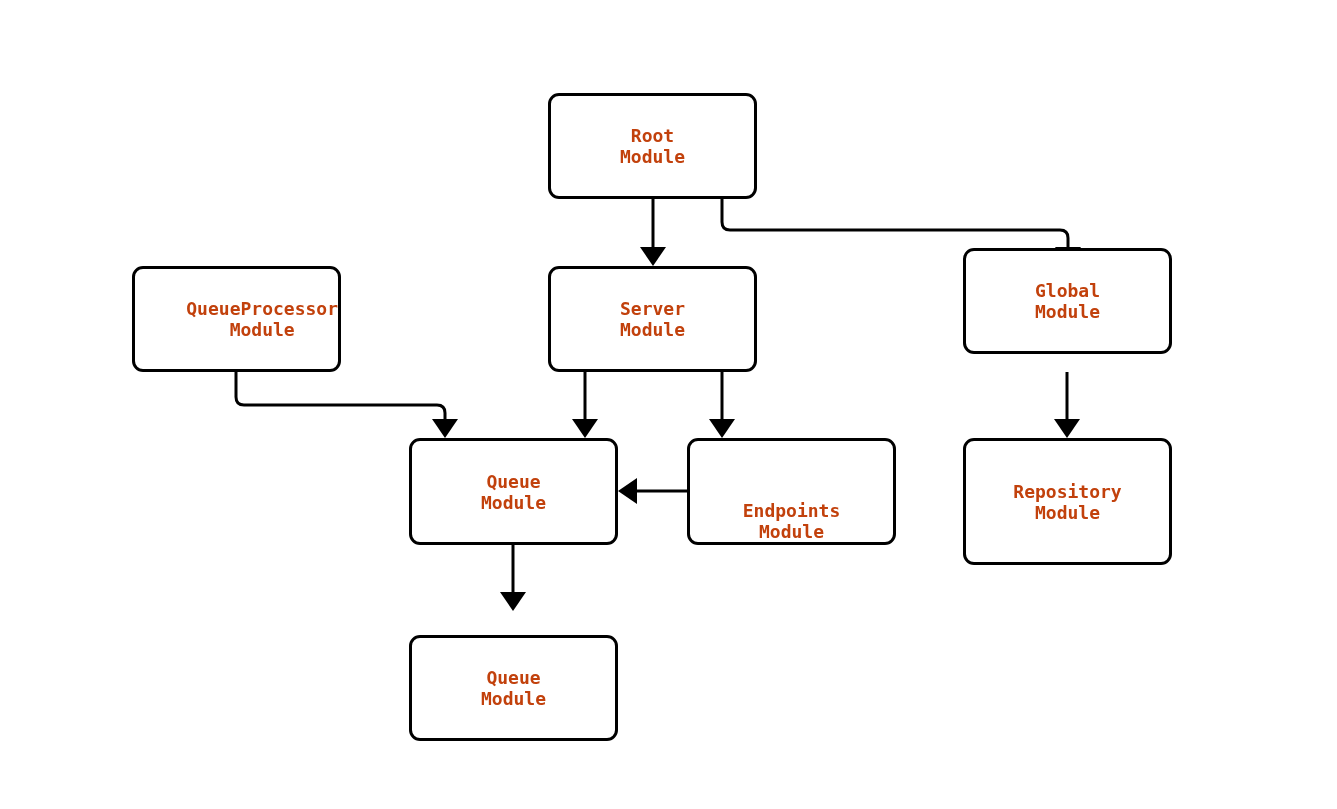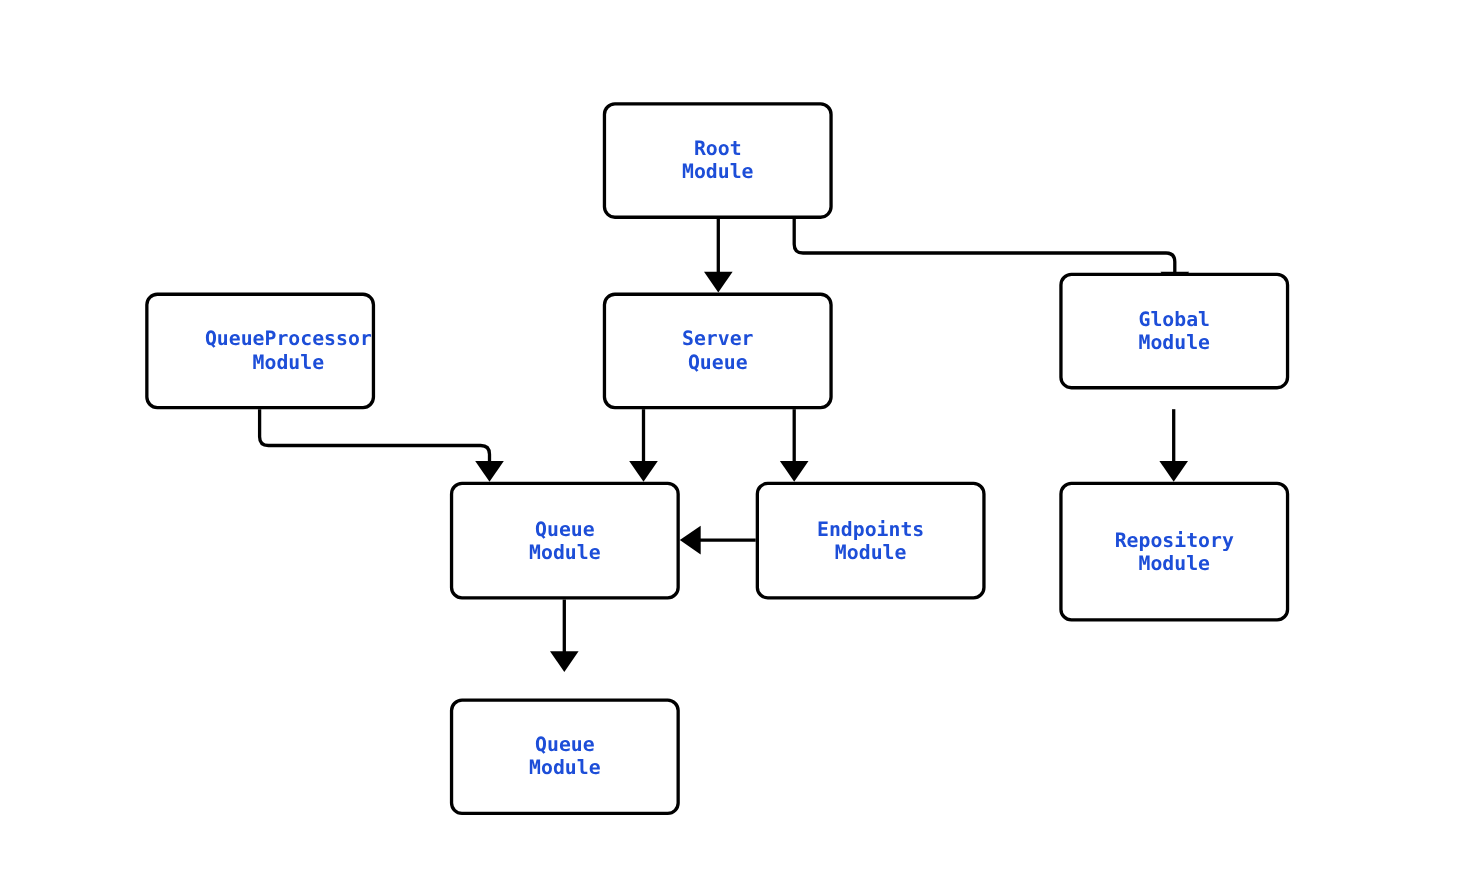--- a/index.html
+++ b/index.html
@@ -41,31 +41,31 @@
     border: 3px solid #000000;
     border-radius: 11px;
     display: flex;
     align-items: center;
     justify-content: center;
   }
   .node .label {
     font-weight: bold;
     font-size: 18px;
     line-height: 21px;
-    color: #1d4ed8;
+    color: #c2410c;
     text-align: center;
     white-space: pre-line;
   }
   
   .n-root          { left: 548px;  top: 93px;  }
   .n-queueproc     { left: 132px;  top: 266px; justify-content: flex-end; }
   .n-server        { left: 548px;  top: 266px; }
   .n-global        { left: 963px;  top: 248px; }
   .n-core          { left: 409px;  top: 438px; height: 107px; }
-  .n-endpoints     { left: 687px;  top: 438px; height: 107px; }
+  .n-endpoints     { left: 687px;  top: 438px; height: 107px; align-items: flex-end; }
   .n-repository    { left: 963px;  top: 438px; height: 127px; }
   .n-queue         { left: 409px;  top: 635px; }
 </style>
 </head>
 <body>
 
 <div class="canvas">
 
   <svg class="edges" viewBox="0 0 1337 809" xmlns="http://www.w3.org/2000/svg">
 
@@ -115,21 +115,21 @@
 Module</span>
   </div>
 
   <div class="node n-queueproc">
     <span class="label">QueueProcessor
 Module</span>
   </div>
 
   <div class="node n-server">
     <span class="label">Server
-Queue</span>
+Module</span>
   </div>
 
   <div class="node n-global">
     <span class="label">Global
 Module</span>
   </div>
 
   <div class="node n-core">
     <span class="label">Queue
 Module</span>

